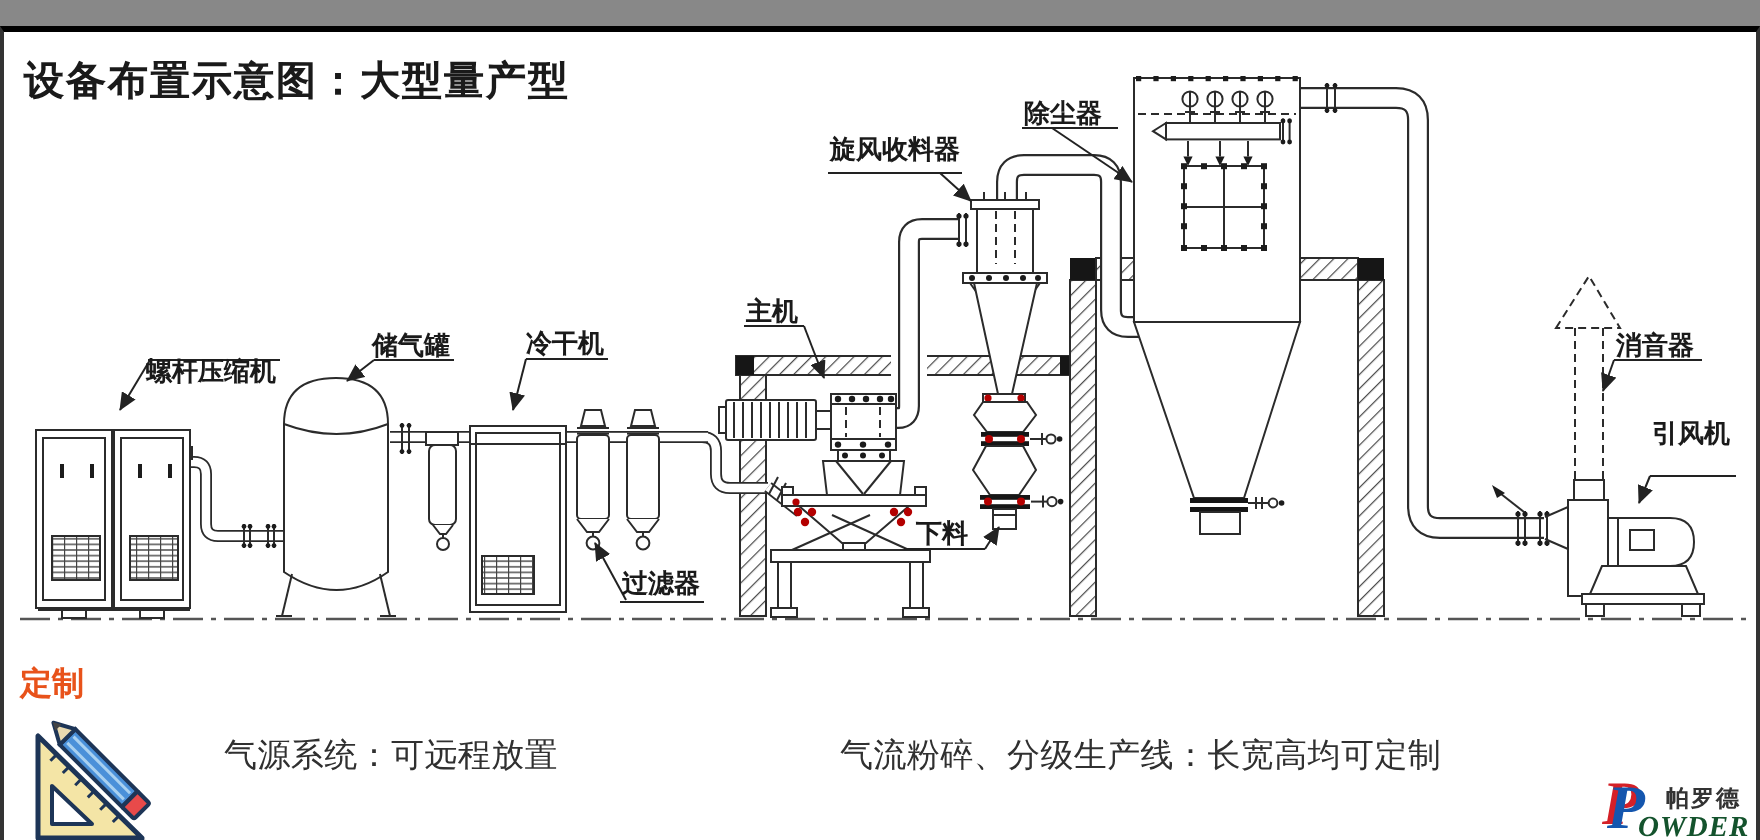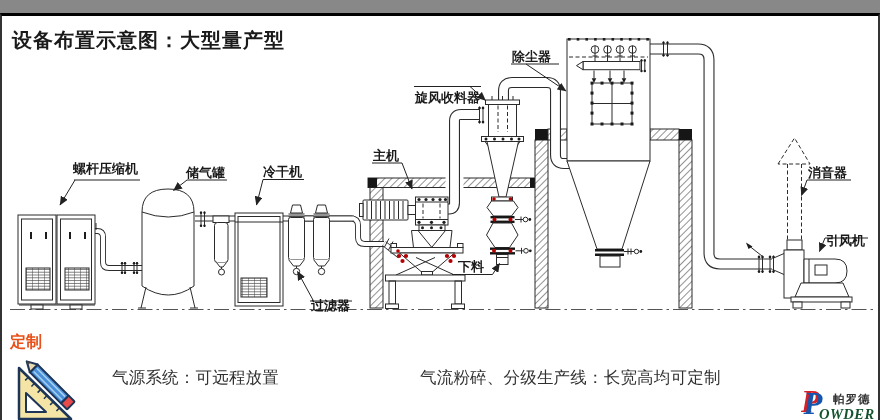--- a/index.html
+++ b/index.html
@@ -433,30 +433,30 @@
         <path class="ldr" d="M490.5 258.5 L497.5 247.5" marker-end="url(#arw)"></path>
       <path class="ldr" d="M805 164 H849"></path>
         <path class="ldr" d="M805 164 L799.5 179.5" marker-end="url(#arw)"></path>
       <path class="ldr" d="M823 222 H866"></path>
         <path class="ldr" d="M823 222 L817.5 235.5" marker-end="url(#arw)"></path>
     </g>
   </svg>
 
   <div class="title">设备布置示意图：大型量产型</div>
 
-  <div class="lbl" style="left:71px;top:144px;">螺杆压缩机</div>
+  <div class="lbl" style="left:71px;top:161px;">螺杆压缩机</div>
   <div class="lbl" style="left:184px;top:148px;text-align:center;">储气罐</div>
   <div class="lbl" style="left:261px;top:147px;">冷干机</div>
-  <div class="lbl" style="left:309px;top:281px;text-align:right;">过滤器</div>
+  <div class="lbl" style="left:309px;top:267px;text-align:right;">过滤器</div>
   <div class="lbl" style="left:371px;top:131px;">主机</div>
-  <div class="lbl" style="left:413px;top:73px;">旋风收料器</div>
+  <div class="lbl" style="left:413px;top:50px;">旋风收料器</div>
   <div class="lbl" style="left:510px;top:32px;text-align:right;">除尘器</div>
   <div class="lbl" style="left:456px;top:242px;">下料</div>
   <div class="lbl" style="left:806px;top:148px;">消音器</div>
-  <div class="lbl" style="left:824px;top:216px;">引风机</div>
+  <div class="lbl" style="left:824px;top:192px;">引风机</div>
 
   <div class="custom" style="color:#e8521a;">定制</div>
 
   <svg width="74" height="72" viewBox="0 0 74 72" style="position:absolute;left:8px;top:337px;">
     <path d="M13 19 L13 71 L67 71 Z" fill="#9a9a9a" opacity="0.55"></path>
     <path d="M9 15 L9 66 L61 66 Z" fill="#f4e5a6" stroke="#1d3557" stroke-width="2.5" stroke-linejoin="round"></path>
     <path d="M16 40 L16 59 L36 59 Z" fill="#fff" stroke="#1d3557" stroke-width="2" stroke-linejoin="round"></path>
     <g stroke="#1d3557" stroke-width="1.5">
       <line x1="18.4" y1="24.2" x2="15.2" y2="27.4"></line>
         <line x1="24.6" y1="30.3" x2="21.4" y2="33.5"></line>

